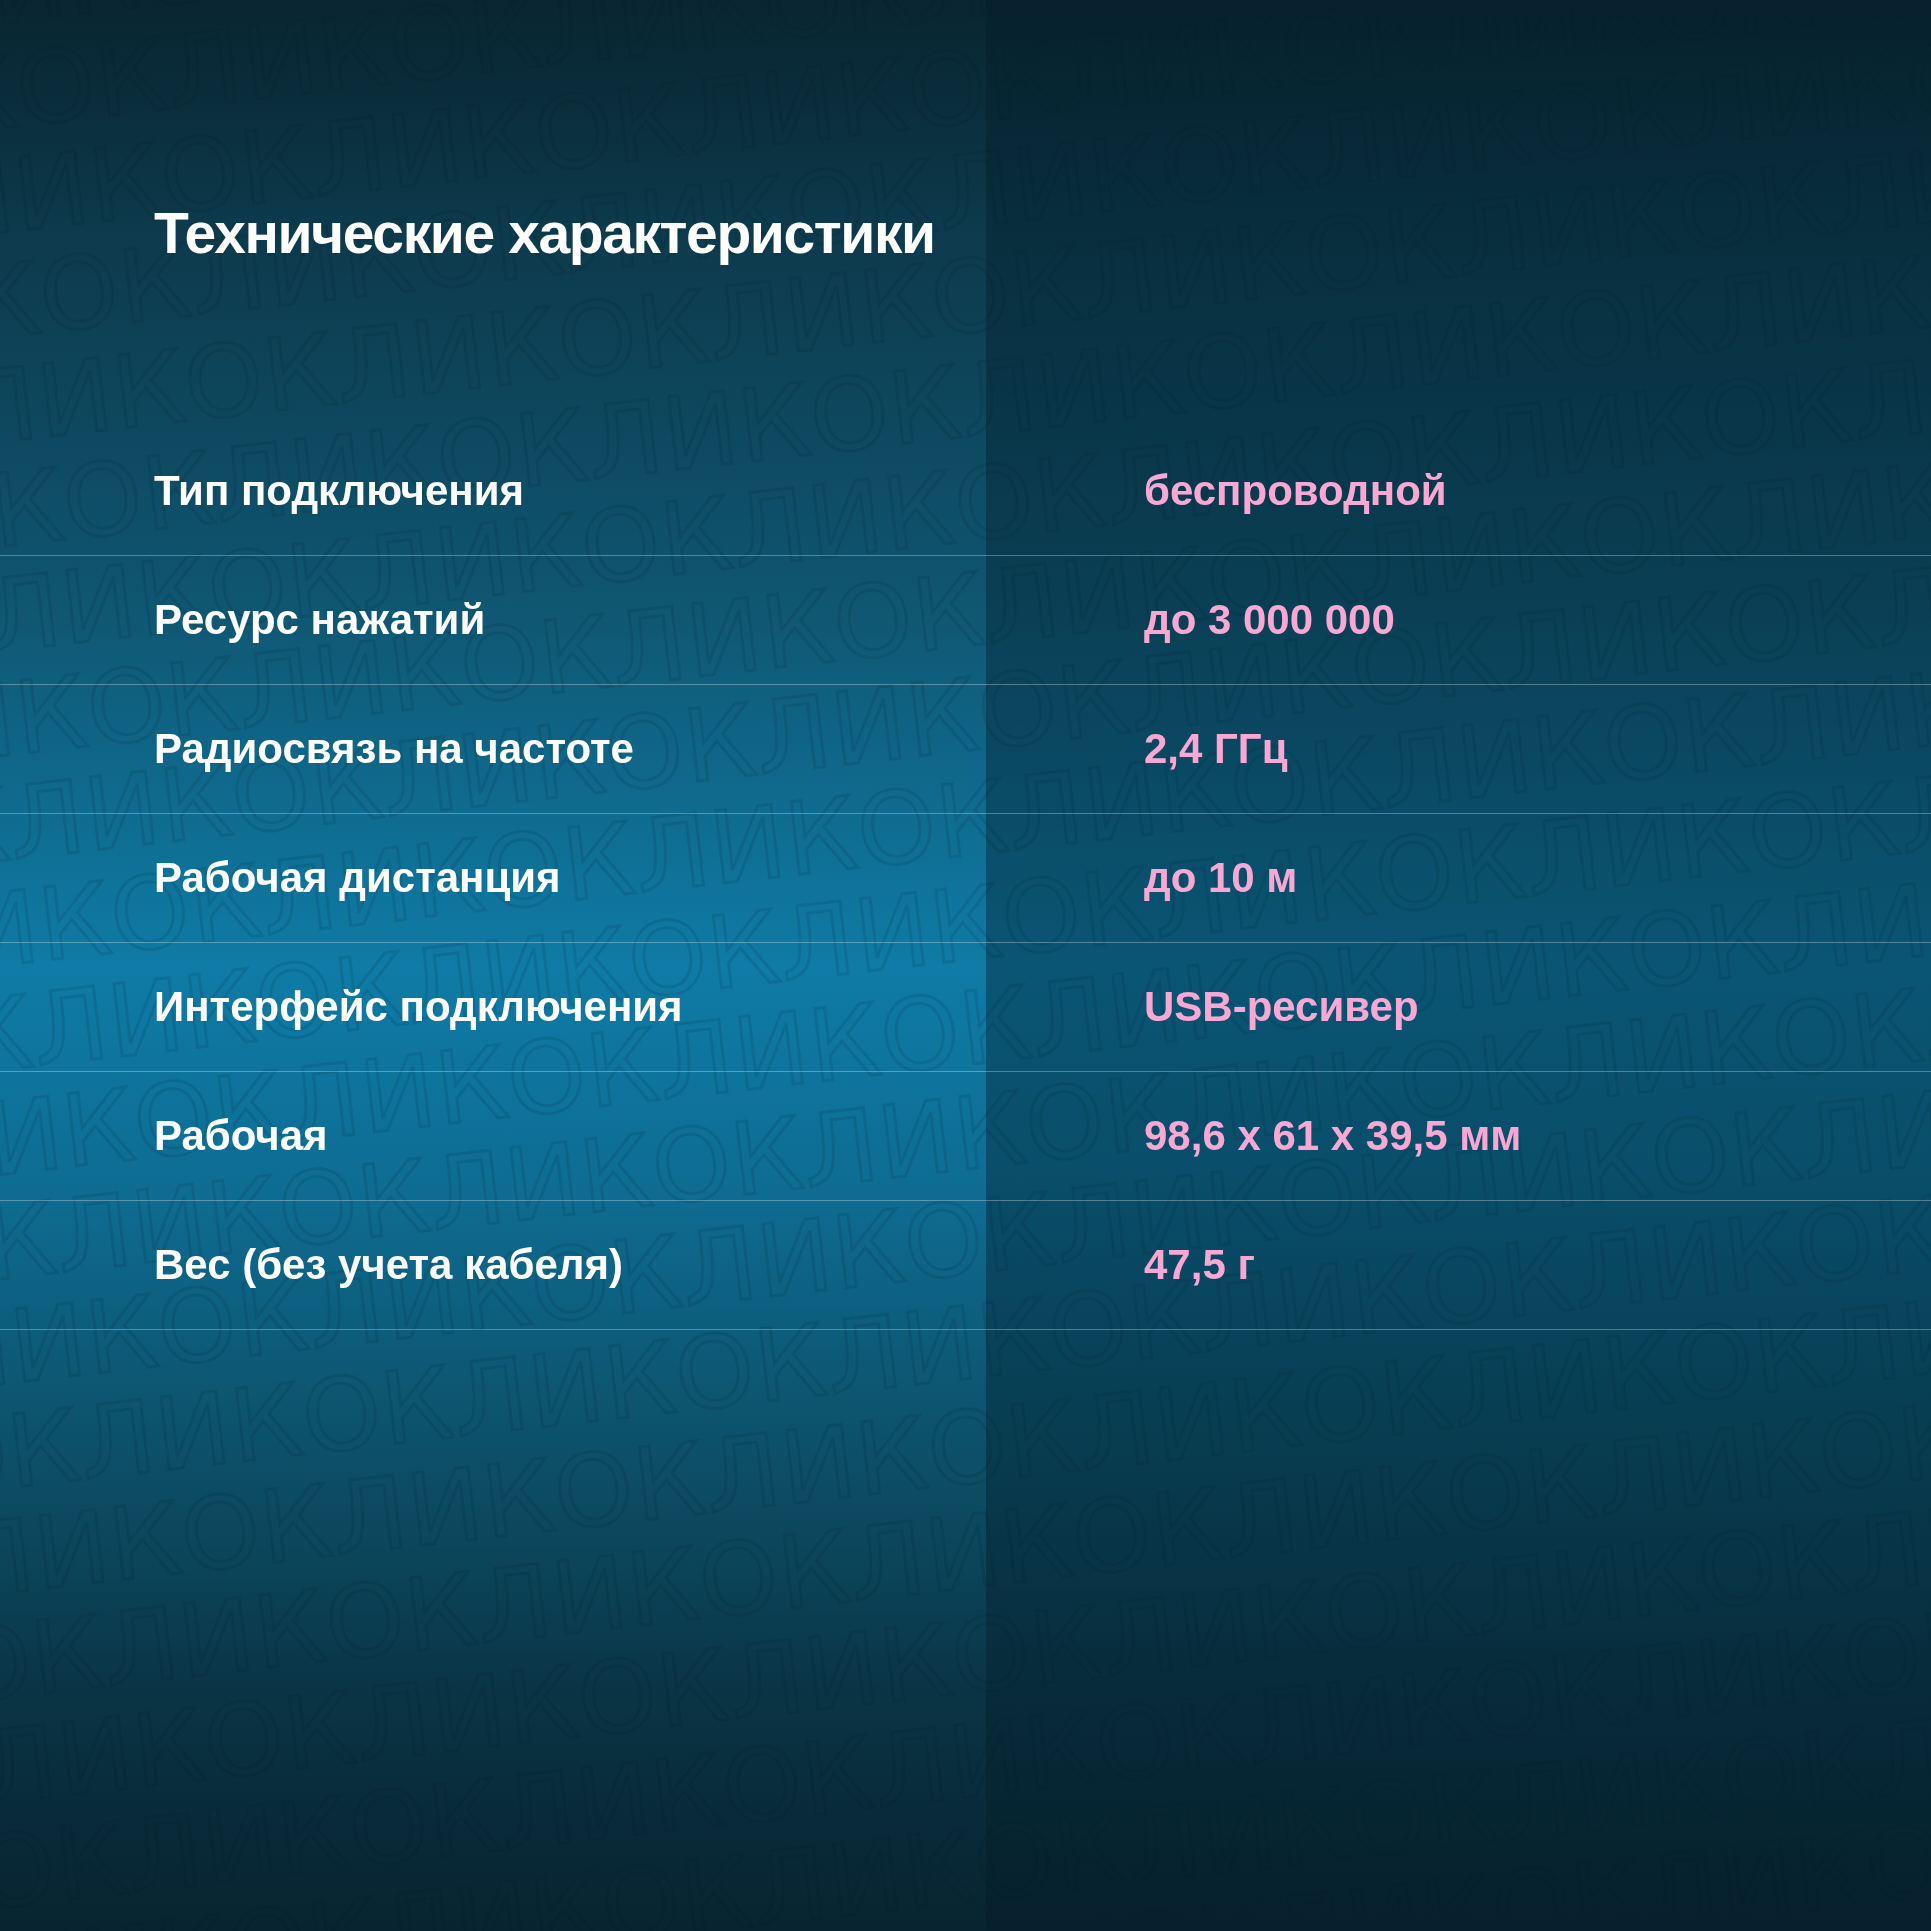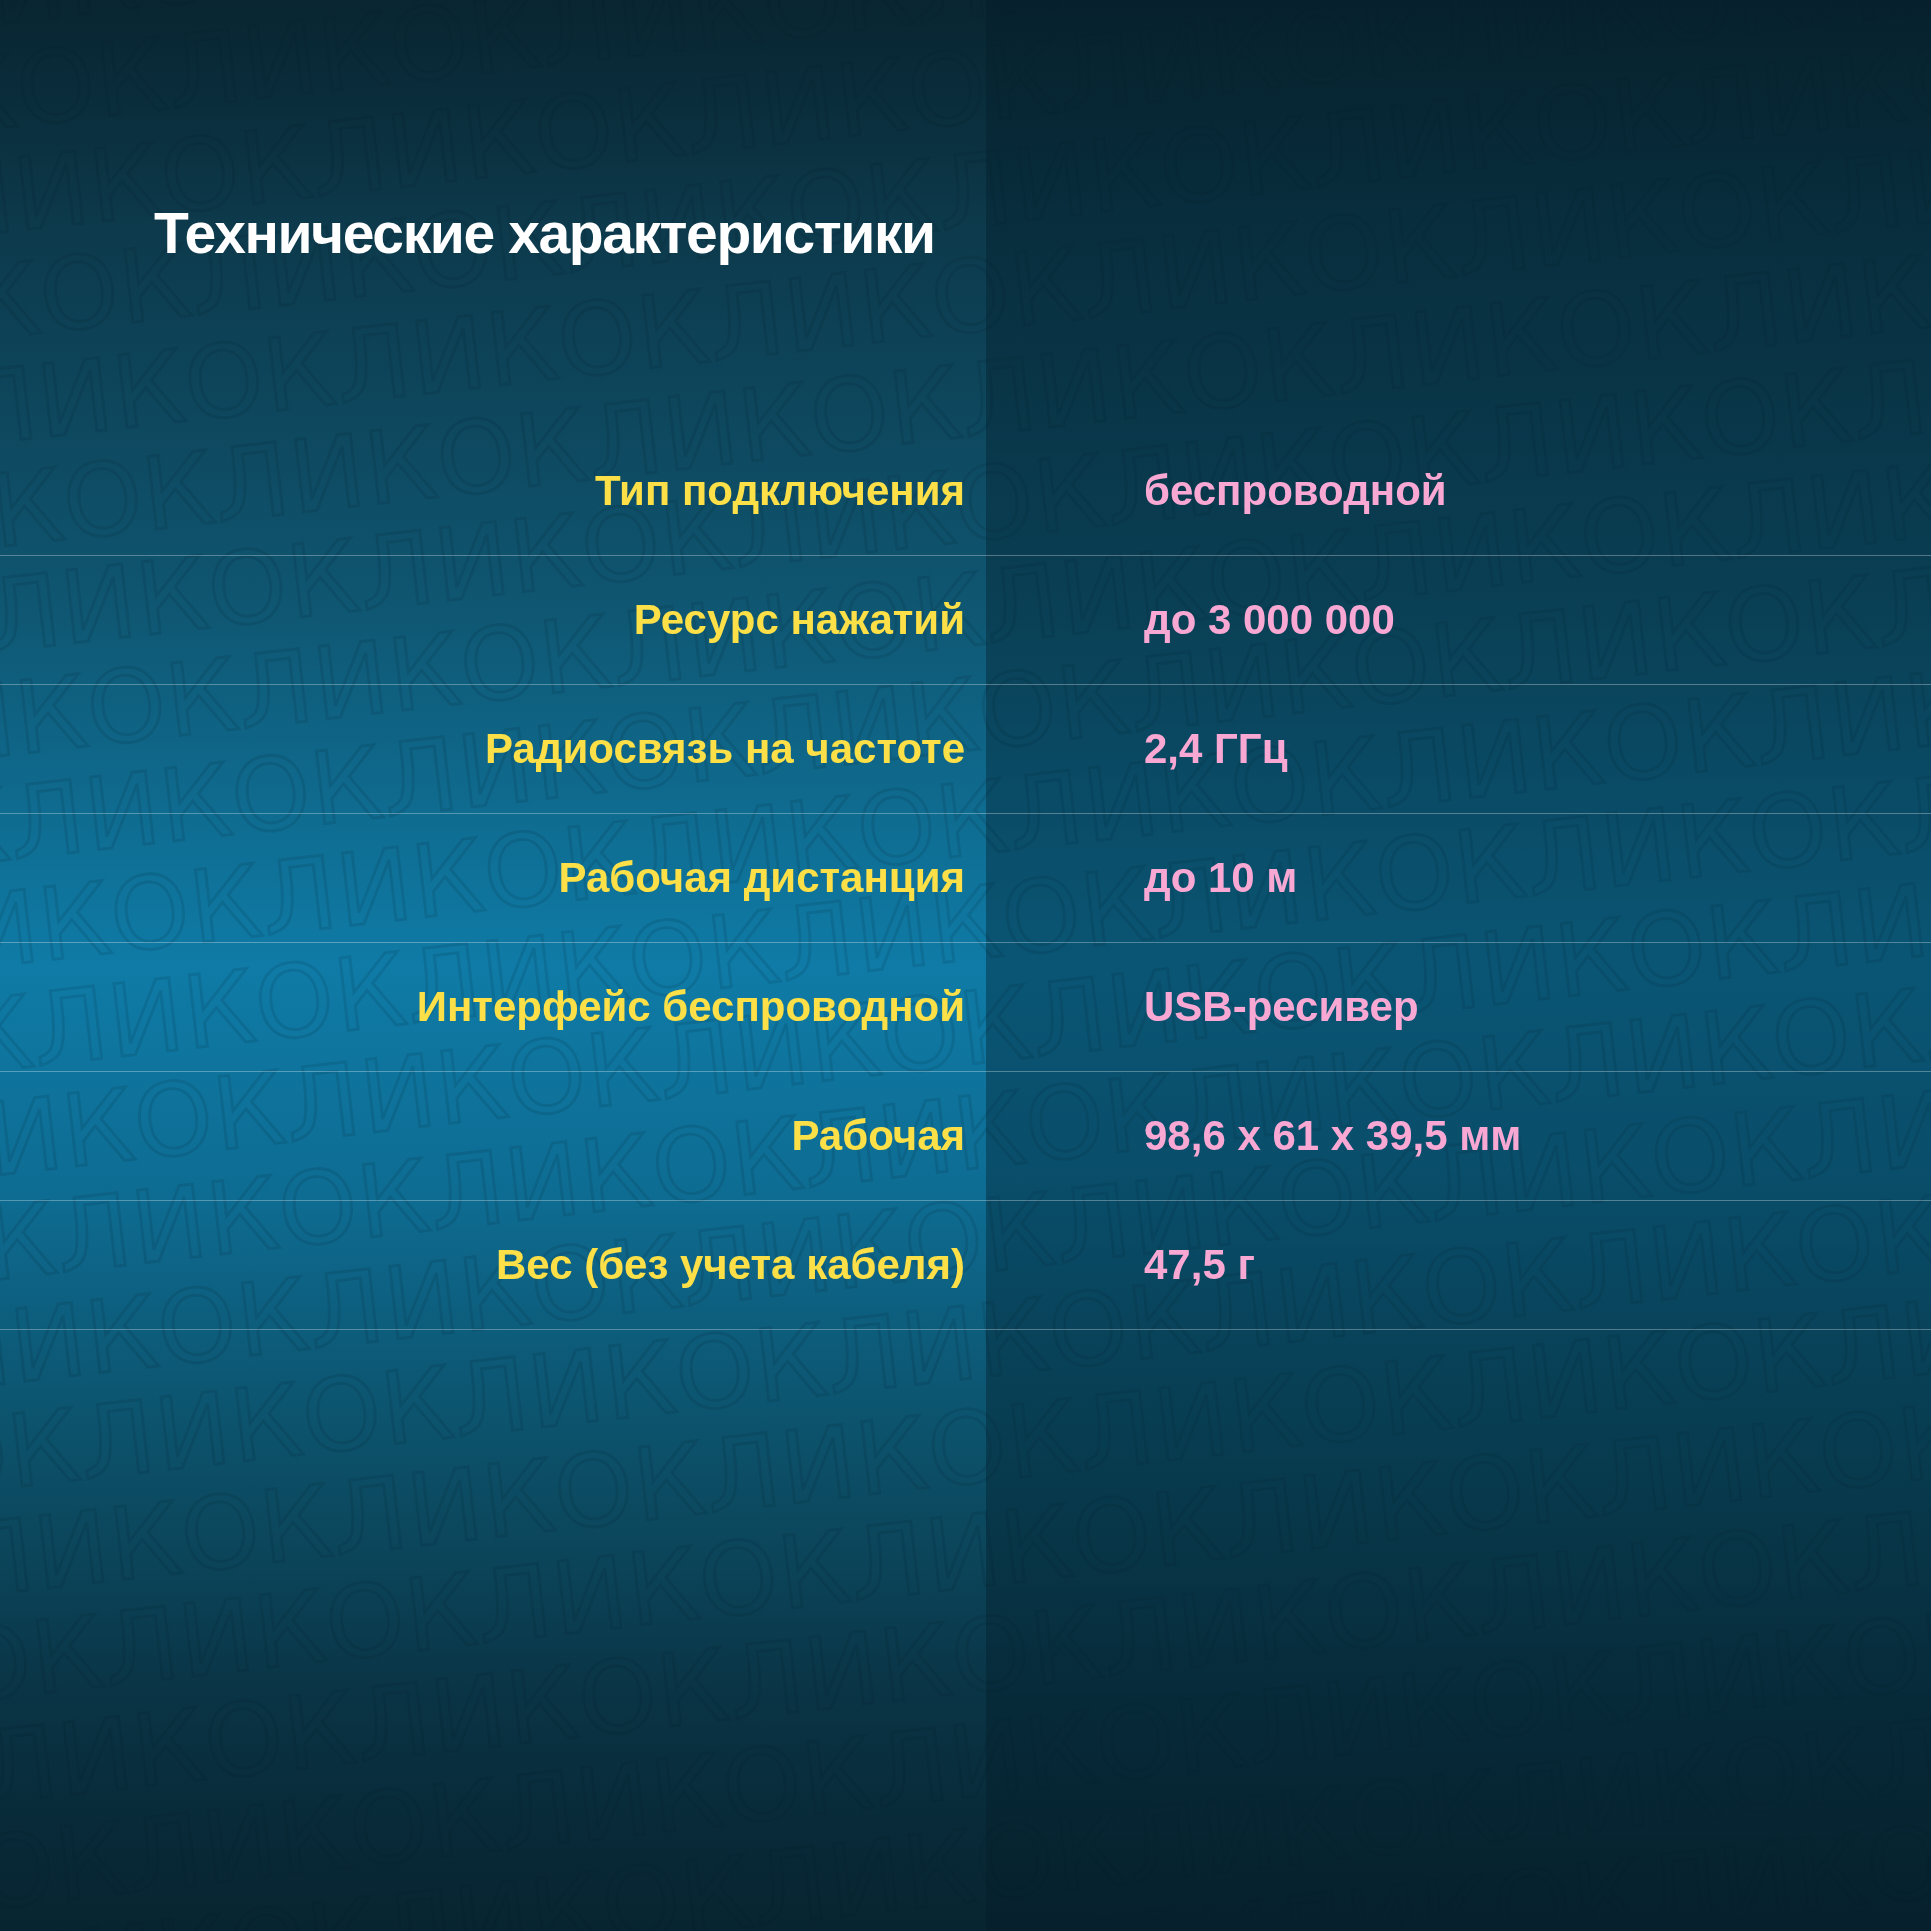--- a/index.html
+++ b/index.html
@@ -119,23 +119,22 @@
     align-items: center;
     border-bottom: 1.9px solid rgba(255, 255, 255, 0.30);
   }
 
   .spec-label {
     position: absolute;
     left: 154px;
     width: 811px;
     font-size: 42px;
     font-weight: 700;
-    color: #fde047;
-    white-space: nowrap;
-    text-align: right;
+    color: #ffffff;
+    white-space: nowrap;
   }
 
   .spec-value {
     position: absolute;
     left: 1144px;
     width: 734px;
     font-size: 42px;
     font-weight: 700;
     color: #f9a8d4;
     white-space: nowrap;
@@ -193,21 +192,21 @@
         </div>
         <div class="spec-row">
           <div class="spec-label">Радиосвязь на частоте</div>
           <div class="spec-value">2,4 ГГц</div>
         </div>
         <div class="spec-row">
           <div class="spec-label">Рабочая дистанция</div>
           <div class="spec-value">до 10 м</div>
         </div>
         <div class="spec-row">
-          <div class="spec-label">Интерфейс беспроводной</div>
+          <div class="spec-label">Интерфейс подключения</div>
           <div class="spec-value">USB-ресивер</div>
         </div>
         <div class="spec-row">
           <div class="spec-label">Рабочая</div>
           <div class="spec-value">98,6 x 61 x 39,5 мм</div>
         </div>
         <div class="spec-row">
           <div class="spec-label">Вес (без учета кабеля)</div>
           <div class="spec-value">47,5 г</div>
         </div>

